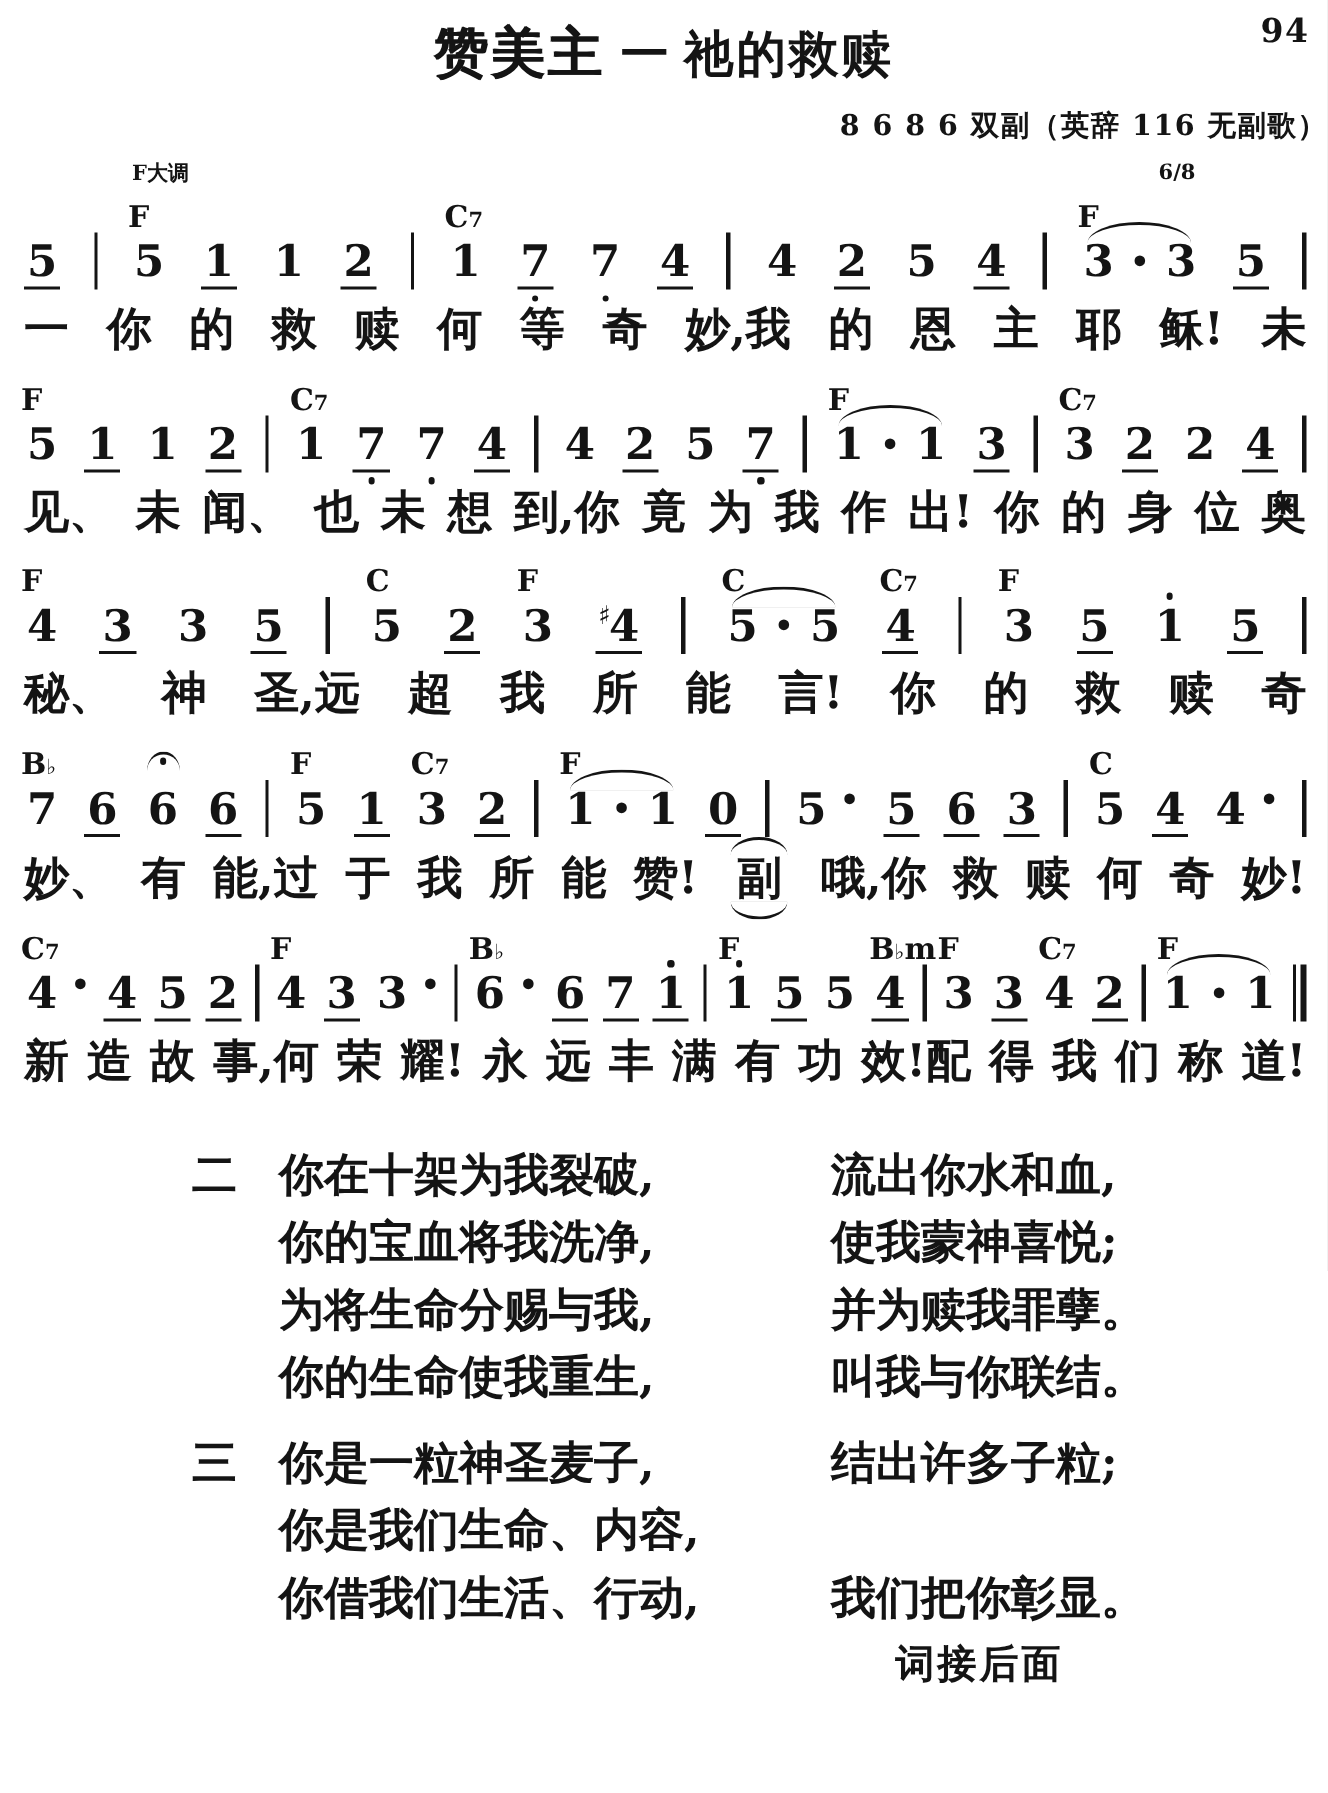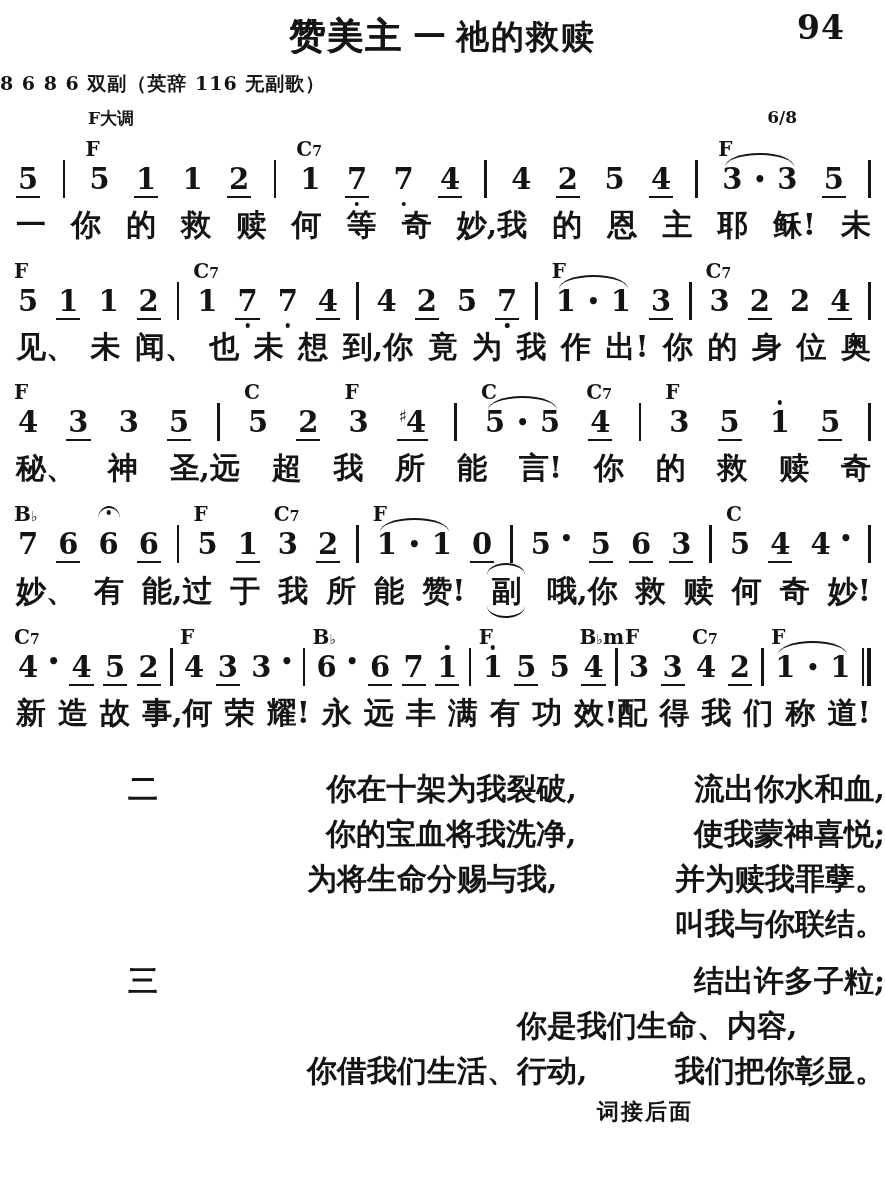--- a/index.html
+++ b/index.html
@@ -2,27 +2,27 @@
 <html><head>
 <meta charset="utf-8">
 <style>
   html,body{margin:0;padding:0;background:#e8e8e8;}
   .page{
     position:relative;width:885px;height:1195px;background:#ffffff;margin:0 auto;
     font-family:"DejaVu Serif","Liberation Serif",serif;color:#141414;overflow:hidden;
     font-weight:bold;
   }
   
-  .pagenum{position:absolute;top:8px;right:40px;font-size:33px;letter-spacing:1px;}
+  .pagenum{position:absolute;top:8px;right:12px;font-size:22px;letter-spacing:1px;}
   .title{margin-top:14px;text-align:center;font-size:33px;line-height:1.2;}
   .t-main{font-size:36px;text-shadow:0.8px 0 currentColor;letter-spacing:2px;}
   .t-dash{margin:0 10px;position:relative;top:-4px;}
   .t-sub{letter-spacing:2px;}
-  .meter{margin-top:14px;text-align:left;font-size:19px;letter-spacing:1px;}
-  .keyrow{display:flex;justify-content:space-between;margin:10px 88px 0 88px;font-size:17px;gap:21px;}
+  .meter{margin-top:14px;text-align:right;font-size:19px;letter-spacing:1px;}
+  .keyrow{display:flex;justify-content:space-between;margin:10px 88px 0 88px;font-size:14px;gap:21px;}
   
   #score{margin-top:4px;}
   .music-line{display:flex;justify-content:space-between;align-items:flex-end;
     margin:12px 14px 0 16px;padding-top:26px;height:38px;}
   .music-line:first-child{margin-top:2px;}
   .tok{position:relative;display:inline-block;}
   .note-d{display:inline-block;font-size:29px;line-height:1;padding:0 2px 2px 2px;
     border-bottom:2.5px solid transparent;}
   .note-d.u{border-bottom-color:#141414;}
   .acc{font-size:17px;vertical-align:top;margin-right:-1px;}
@@ -52,24 +52,24 @@
   .fu-box{position:relative;display:inline-block;padding:1px 2px;margin:0 6px;}
   .fu-box::before,.fu-box::after{content:"";position:absolute;left:-2px;right:-2px;height:10px;}
   .fu-box::before{top:-8px;border-top:2.5px solid #141414;border-radius:50% 50% 0 0/100% 100% 0 0;}
   .fu-box::after{bottom:-8px;border-bottom:2.5px solid #141414;border-radius:0 0 50% 50%/0 0 100% 100%;}
   
   #stanzas{margin-top:34px;}
   .stanza{display:flex;margin:0 0 0 128px;font-size:30px;}
   .stanza + .stanza{margin-top:12px;}
   .stanza-label{width:58px;line-height:45px;}
   .stanza-rows{flex:1;}
-  .stanza-row{display:flex;line-height:45px;justify-content:flex-end;}
+  .stanza-row{display:flex;line-height:45px;}
   .col-left{width:368px;white-space:pre;}
   .col-right{white-space:pre;}
-  .footer{margin:4px 16px 0 597px;font-size:22px;letter-spacing:2px;}
+  .footer{margin:4px 16px 0 597px;font-size:26px;letter-spacing:2px;}
 </style>
 </head>
 <body>
 
 <div class="page">
   <div class="pagenum">94</div>
   <div class="title">
     <span class="t-main">赞美主</span><span class="t-dash">—</span><span class="t-sub">祂的救赎</span>
   </div>
   <div class="meter">8 6 8 6 双副（英辞 116 无副歌）</div>
@@ -326,28 +326,30 @@
           </div>
           <div class="stanza-row">
             <span class="col-left">你的宝血将我洗净,</span>
             <span class="col-right">使我蒙神喜悦;</span>
           </div>
           <div class="stanza-row">
             <span class="col-left">为将生命分赐与我,</span>
             <span class="col-right">并为赎我罪孽。</span>
           </div>
           <div class="stanza-row">
+            <span class="col-left">你的生命使我重生,</span>
             <span class="col-right">叫我与你联结。</span>
           </div>
         </div>
       </div>
       <div class="stanza">
         <span class="stanza-label">三</span>
         <div class="stanza-rows">
           <div class="stanza-row">
+            <span class="col-left">你是一粒神圣麦子,</span>
             <span class="col-right">结出许多子粒;</span>
           </div>
           <div class="stanza-row">
             <span class="col-left">你是我们生命、内容,</span>
           </div>
           <div class="stanza-row">
             <span class="col-left">你借我们生活、行动,</span>
             <span class="col-right">我们把你彰显。</span>
           </div>
         </div>

